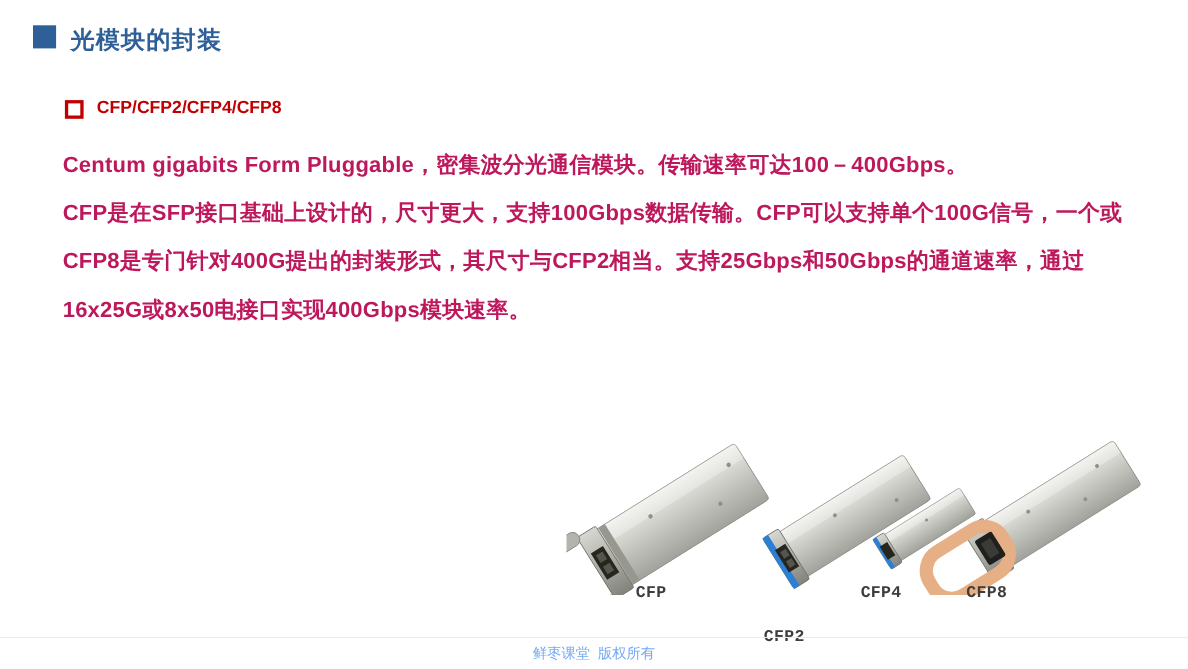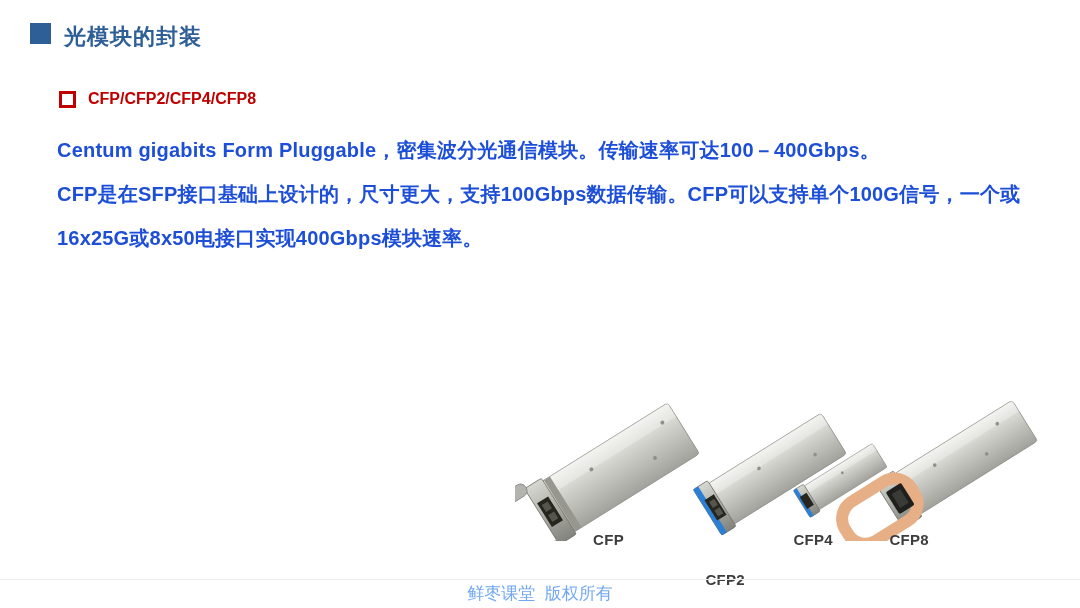--- a/index.html
+++ b/index.html
@@ -27,61 +27,62 @@
     position:absolute;left:0;top:7px;width:11px;height:11px;
     border:3.5px solid #C00000;background:#ffffff;
   }
   .heading-text{
     position:absolute;left:29px;top:0;white-space:nowrap;
     font-size:16px;line-height:30px;font-weight:700;color:#C00000;
   }
   
   .body-block{position:absolute;left:57px;top:128px;width:980px;}
   .body-line{
-    font-size:20px;line-height:44px;font-weight:700;color:#1d4ed8;
+    font-size:20px;line-height:44px;font-weight:700;color:#be185d;
     white-space:nowrap;letter-spacing:0.2px;
   }
   
   .figure{position:absolute;left:515px;top:401px;width:565px;height:140px;}
   .figure svg{display:block;}
   .module-label{
-    position:absolute;top:531px;width:64px;text-align:right;
-    font-size:15px;font-weight:700;color:#3d3d3d;letter-spacing:0.3px;
+    position:absolute;top:531px;width:64px;text-align:center;
+    font-size:15px;font-weight:700;color:#3d3d3d;letter-spacing:0.3px;font-family:Liberation Mono, monospace;
   }
   #label-cfp {left:560px;}
   #label-cfp2{left:681px;margin-top:40px;}
   #label-cfp4{left:769px;}
   #label-cfp8{left:865px;}
   
   .footer-divider{
     position:absolute;left:0;right:0;top:579px;height:1px;background:#ededed;
   }
   .footer-text{
     position:absolute;left:0;right:0;top:582px;text-align:center;
-    font-size:17px;line-height:24px;color:#72A8F3;white-space:pre;
+    font-size:13px;line-height:24px;color:#72A8F3;white-space:pre;
   }
 </style>
 </head>
 <body>
 
 <div id="slide">
 
   <div class="title-row">
     <span class="title-bullet"></span>
     <span class="title-text">光模块的封装</span>
   </div>
 
   <div class="heading-row">
     <span class="heading-bullet"></span>
     <span class="heading-text">CFP/CFP2/CFP4/CFP8</span>
   </div>
 
   <div class="body-block">
     <div class="body-line">Centum gigabits Form Pluggable，密集波分光通信模块。传输速率可达100－400Gbps。</div>
     <div class="body-line">CFP是在SFP接口基础上设计的，尺寸更大，支持100Gbps数据传输。CFP可以支持单个100G信号，一个或</div>
+    <div class="body-line">CFP8是专门针对400G提出的封装形式，其尺寸与CFP2相当。支持25Gbps和50Gbps的通道速率，通过</div>
     <div class="body-line">16x25G或8x50电接口实现400Gbps模块速率。</div>
   </div>
 
   <div class="figure">
     <svg width="565" height="140" viewBox="0 0 565 140">
       <defs>
         <linearGradient id="metal" x1="0" y1="0" x2="0" y2="1">
           <stop offset="0" stop-color="#efefeb"></stop>
           <stop offset="0.45" stop-color="#cbcbc5"></stop>
           <stop offset="1" stop-color="#a2a29c"></stop>

